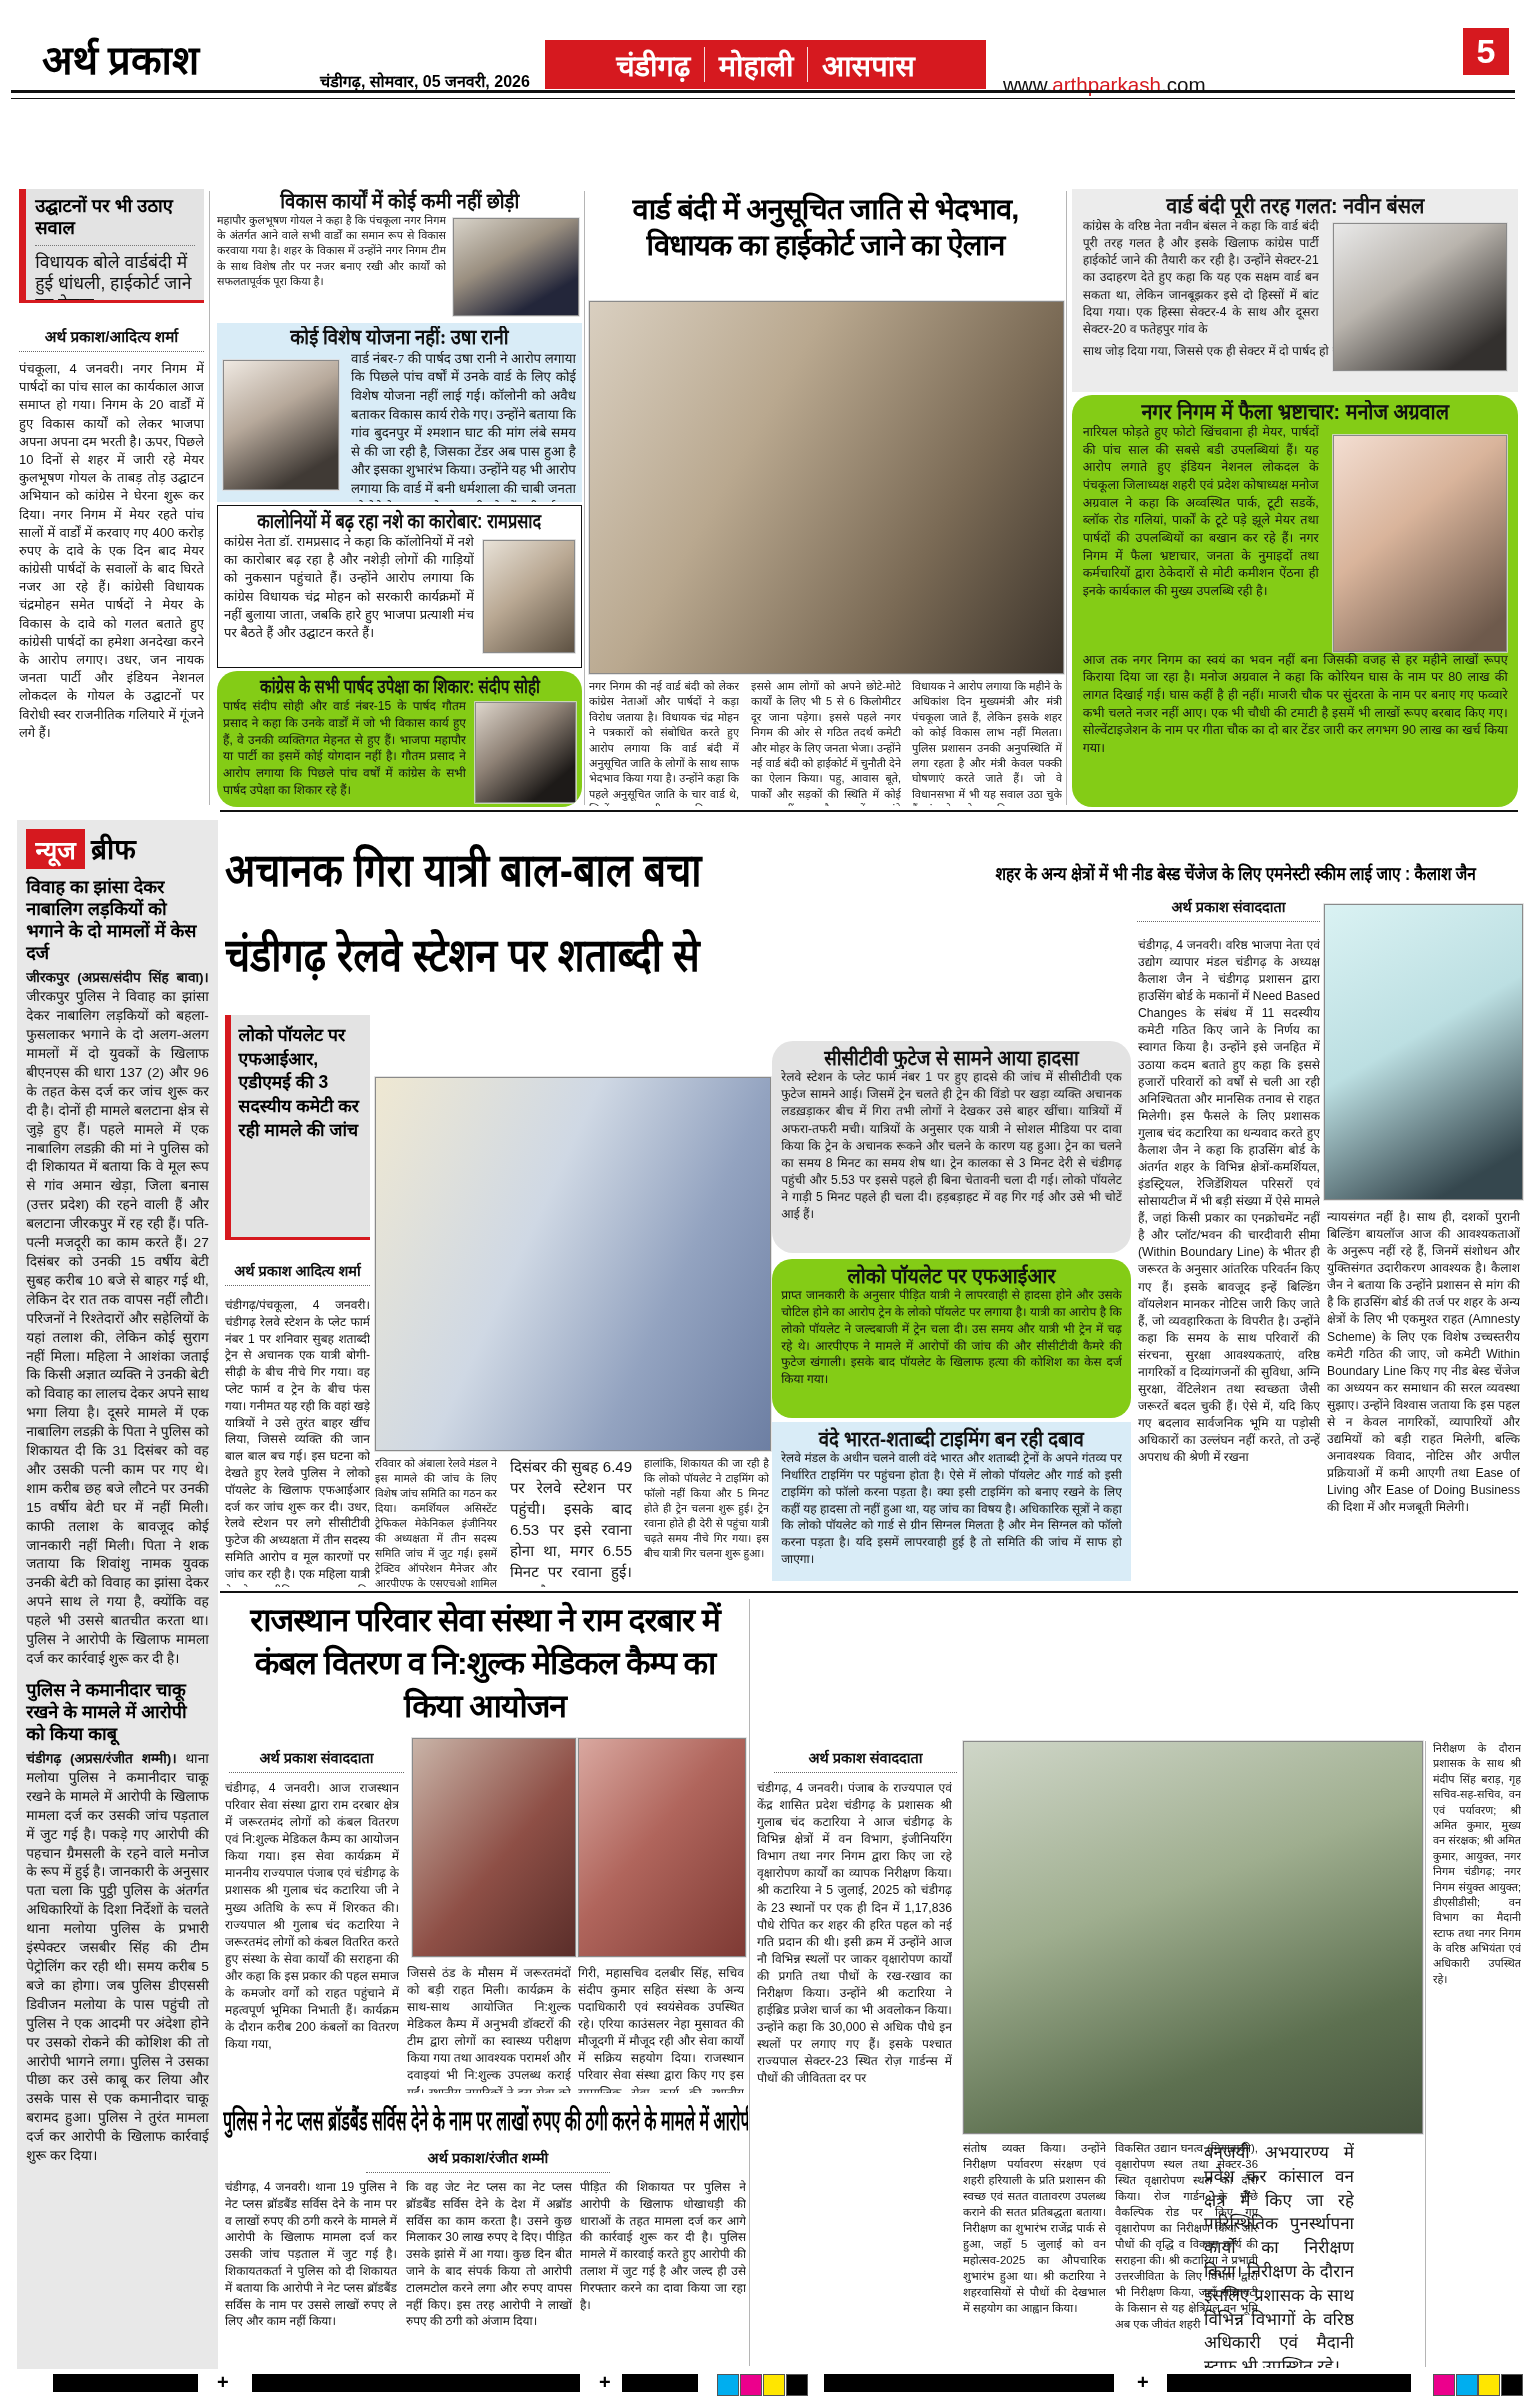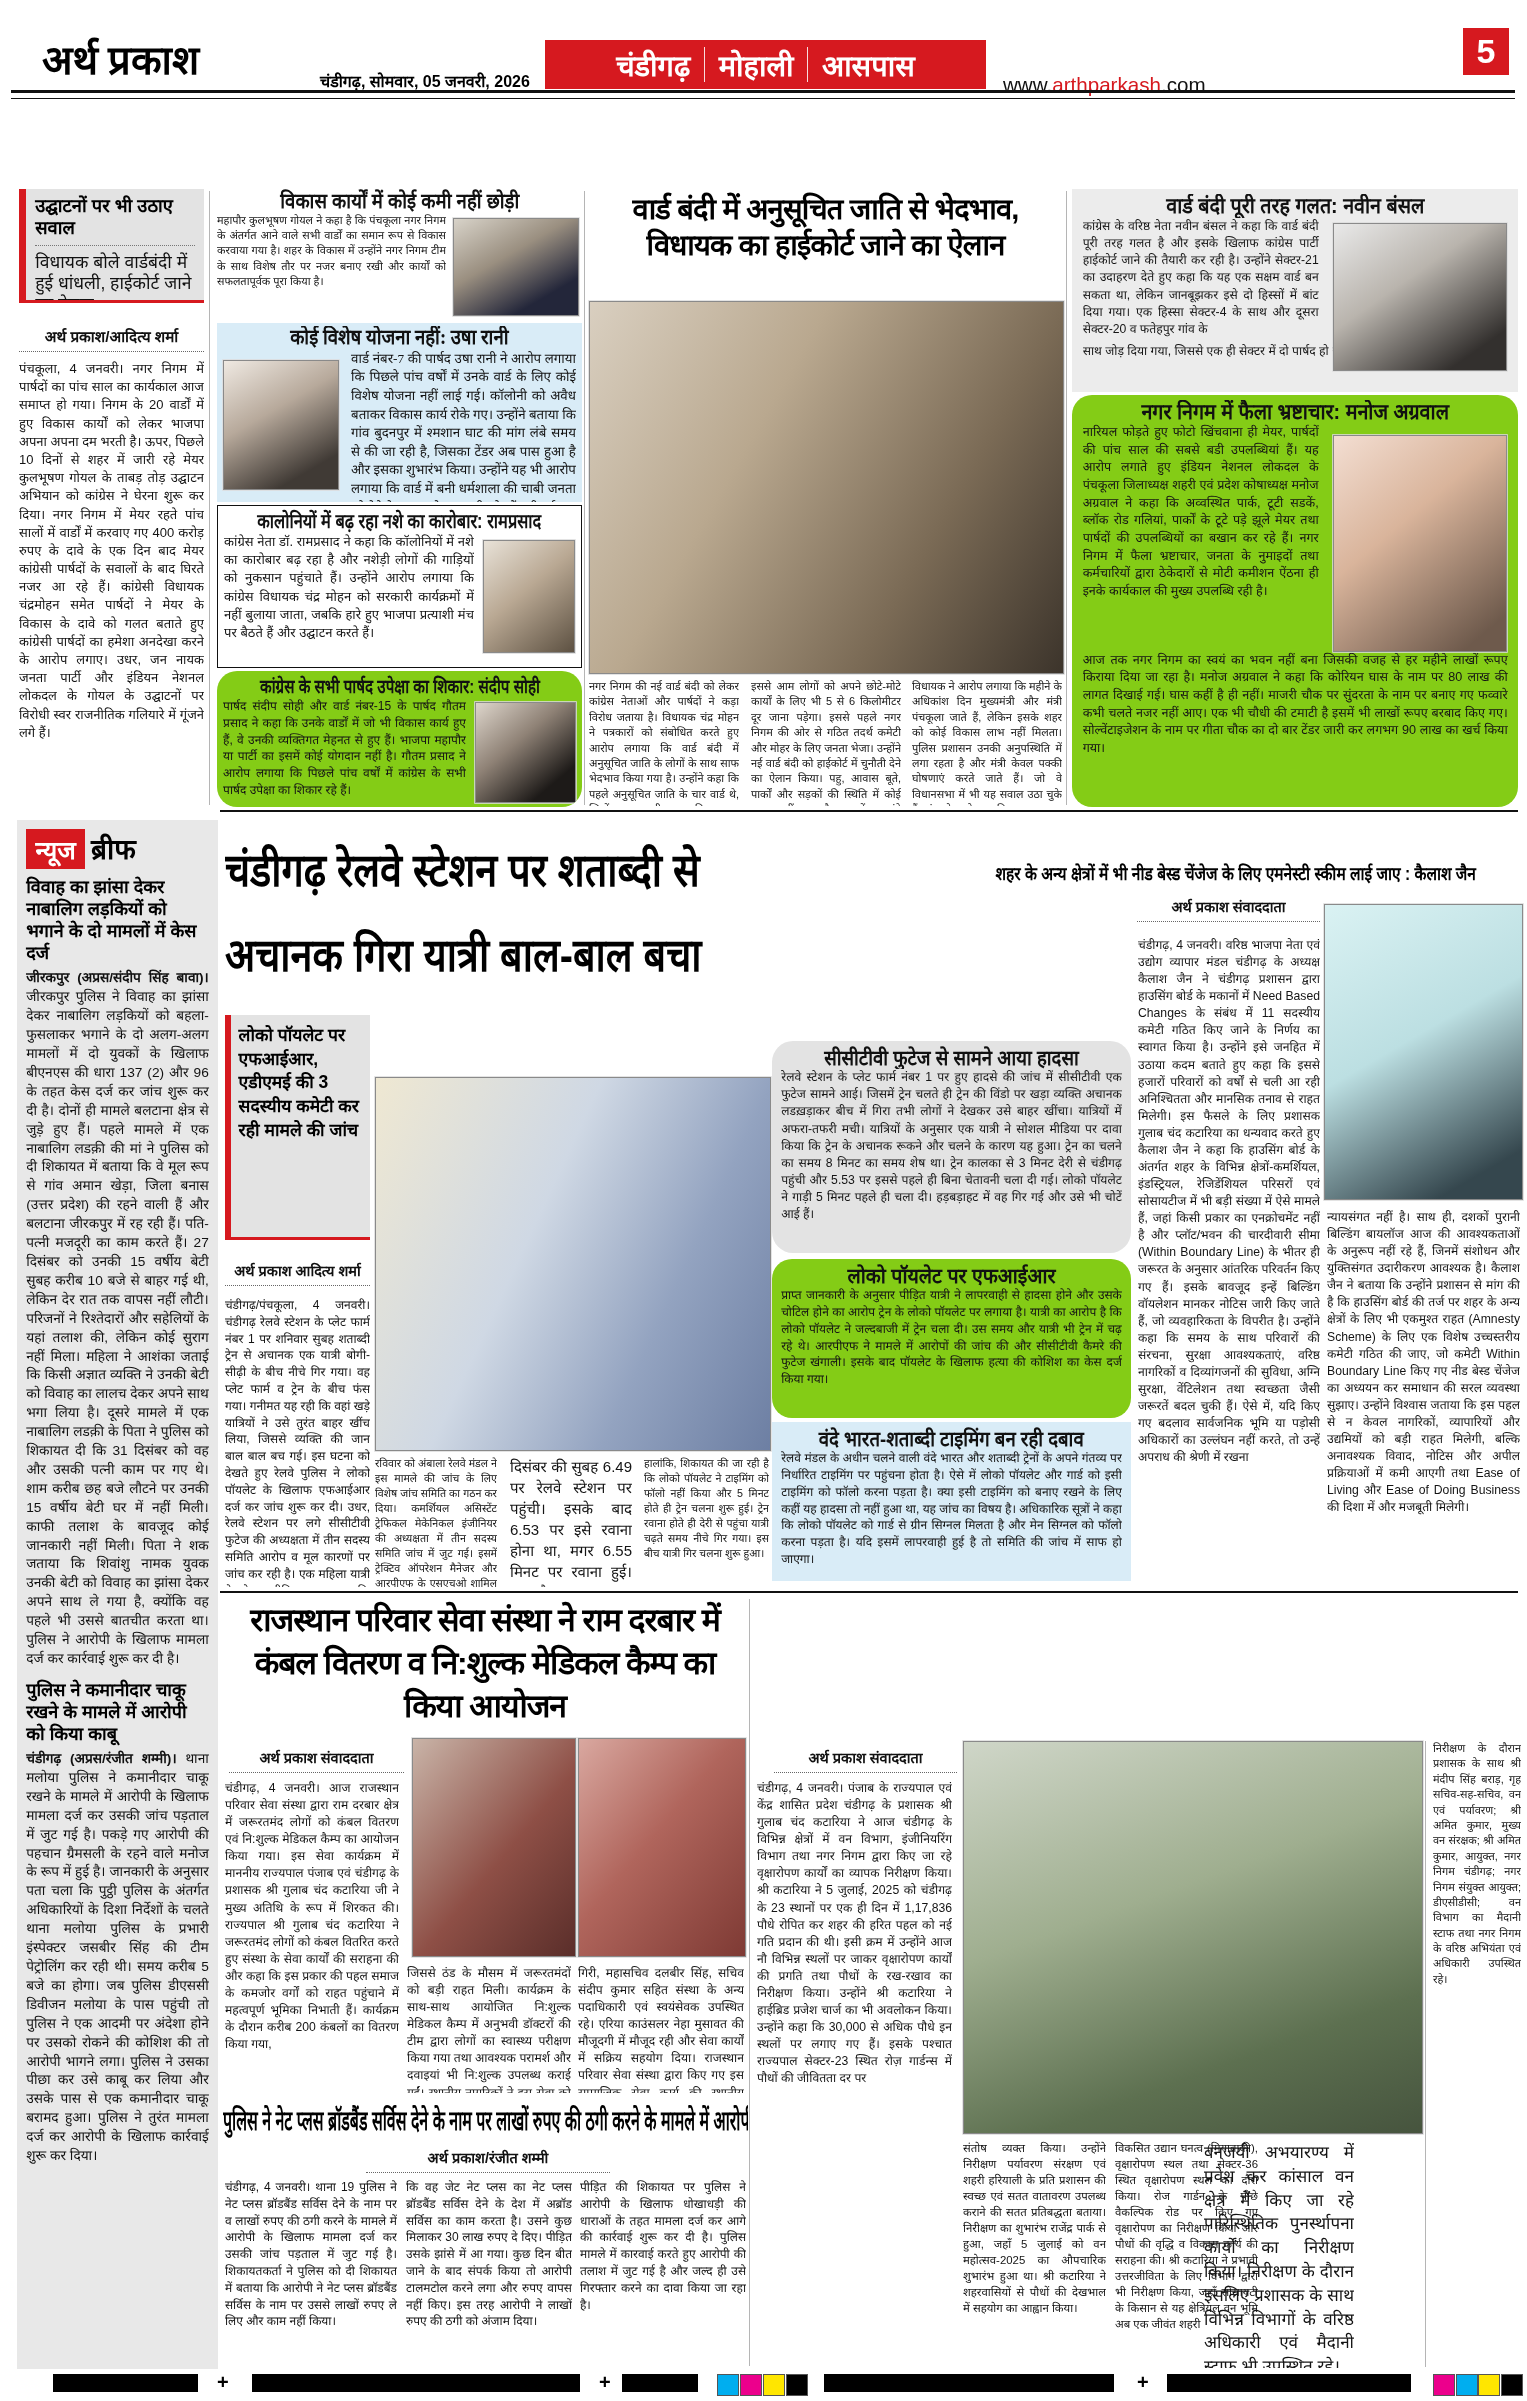--- a/index.html
+++ b/index.html
@@ -124,22 +124,22 @@
     <div style="margin-bottom:4.6px;">
       <span class="newsred">न्यूज</span><span class="newsblk">ब्रीफ</span>
     </div>
     <h3>विवाह का झांसा देकर नाबालिग लड़कियों को भगाने के दो मामलों में केस दर्ज</h3>
     <p><span class="dl">जीरकपुर (अप्रस/संदीप सिंह बावा)।</span> <span>जीरकपुर पुलिस ने विवाह का झांसा देकर नाबालिग लड़कियों को बहला-फुसलाकर भगाने के दो अलग-अलग मामलों में दो युवकों के खिलाफ बीएनएस की धारा 137 (2) और 96 के तहत केस दर्ज कर जांच शुरू कर दी है। दोनों ही मामले बलटाना क्षेत्र से जुड़े हुए हैं। पहले मामले में एक नाबालिग लडक़ी की मां ने पुलिस को दी शिकायत में बताया कि वे मूल रूप से गांव अमान खेड़ा, जिला बनास (उत्तर प्रदेश) की रहने वाली हैं और बलटाना जीरकपुर में रह रही हैं। पति-पत्नी मजदूरी का काम करते हैं। 27 दिसंबर को उनकी 15 वर्षीय बेटी सुबह करीब 10 बजे से बाहर गई थी, लेकिन देर रात तक वापस नहीं लौटी। परिजनों ने रिश्तेदारों और सहेलियों के यहां तलाश की, लेकिन कोई सुराग नहीं मिला। महिला ने आशंका जताई कि किसी अज्ञात व्यक्ति ने उनकी बेटी को विवाह का लालच देकर अपने साथ भगा लिया है। दूसरे मामले में एक नाबालिग लडक़ी के पिता ने पुलिस को शिकायत दी कि 31 दिसंबर को वह और उसकी पत्नी काम पर गए थे। शाम करीब छह बजे लौटने पर उनकी 15 वर्षीय बेटी घर में नहीं मिली। काफी तलाश के बावजूद कोई जानकारी नहीं मिली। पिता ने शक जताया कि शिवांशु नामक युवक उनकी बेटी को विवाह का झांसा देकर अपने साथ ले गया है, क्योंकि वह पहले भी उससे बातचीत करता था। पुलिस ने आरोपी के खिलाफ मामला दर्ज कर कार्रवाई शुरू कर दी है।</span></p>
     <h3>पुलिस ने कमानीदार चाकू रखने के मामले में आरोपी को किया काबू</h3>
     <p><span class="dl">चंडीगढ़ (अप्रस/रंजीत शम्मी)।</span> <span>थाना मलोया पुलिस ने कमानीदार चाकू रखने के मामले में आरोपी के खिलाफ मामला दर्ज कर उसकी जांच पड़ताल में जुट गई है। पकड़े गए आरोपी की पहचान ग्रैमसली के रहने वाले मनोज के रूप में हुई है। जानकारी के अनुसार पता चला कि पुट्ठी पुलिस के अंतर्गत अधिकारियों के दिशा निर्देशों के चलते थाना मलोया पुलिस के प्रभारी इंस्पेक्टर जसबीर सिंह की टीम पेट्रोलिंग कर रही थी। समय करीब 5 बजे का होगा। जब पुलिस डीएससी डिवीजन मलोया के पास पहुंची तो पुलिस ने एक आदमी पर अंदेशा होने पर उसको रोकने की कोशिश की तो आरोपी भागने लगा। पुलिस ने उसका पीछा कर उसे काबू कर लिया और उसके पास से एक कमानीदार चाकू बरामद हुआ। पुलिस ने तुरंत मामला दर्ज कर आरोपी के खिलाफ कार्रवाई शुरू कर दिया।</span></p>
   </div>
 
   <div class="abs ov" style="left:225px;top:828px;width:717px;height:177px;">
+    <div><span class="sq sql hl" style="--sx:0.86;font-size:46px;line-height:85px;">अचानक गिरा यात्री बाल-बाल बचा</span></div>
     <div><span class="sq sql hl" style="--sx:0.86;font-size:46px;line-height:85px;">चंडीगढ़ रेलवे स्टेशन पर शताब्दी से</span></div>
-    <div><span class="sq sql hl" style="--sx:0.86;font-size:46px;line-height:85px;">अचानक गिरा यात्री बाल-बाल बचा</span></div>
   </div>
 
   <div class="abs graybox ov" style="left:225px;top:1015px;width:145px;height:225px;border-left:6.1px solid #d6191f;border-bottom:3.1px solid #d6191f;padding:9.2px 7.6px;box-sizing:border-box;">
     <div class="hl" style="font-size:17.5px;line-height:1.35;">लोको पॉयलेट पर एफआईआर, एडीएमई की 3 सदस्यीय कमेटी कर रही मामले की जांच</div>
   </div>
   <div class="abs byline" style="left:225px;top:1260px;width:145px;font-size:14.5px;">अर्थ प्रकाश आदित्य शर्मा</div>
   <div class="abs body-text" style="left:225px;top:1297px;width:145px;height:290px;font-size:12px;">चंडीगढ़/पंचकूला, 4 जनवरी। चंडीगढ़ रेलवे स्टेशन के प्लेट फार्म नंबर 1 पर शनिवार सुबह शताब्दी ट्रेन से अचानक एक यात्री बोगी-सीढ़ी के बीच नीचे गिर गया। वह प्लेट फार्म व ट्रेन के बीच फंस गया। गनीमत यह रही कि वहां खड़े यात्रियों ने उसे तुरंत बाहर खींच लिया, जिससे व्यक्ति की जान बाल बाल बच गई। इस घटना को देखते हुए रेलवे पुलिस ने लोको पॉयलेट के खिलाफ एफआईआर दर्ज कर जांच शुरू कर दी। उधर, रेलवे स्टेशन पर लगे सीसीटीवी फुटेज की अध्यक्षता में तीन सदस्य समिति आरोप व मूल कारणों पर जांच कर रही है। एक महिला यात्री ने सोशल मीडिया पर बताया कि उसके समेत अन्य यात्रियों से जख्मी होने का दावा किया।</div>
 
   <div class="photo" style="left:375px;top:1077px;width:394px;height:372px;background:linear-gradient(115deg,#efe8d2,#cfd8e4 40%,#93a3c0 70%,#6d7fa3);"></div>
 

